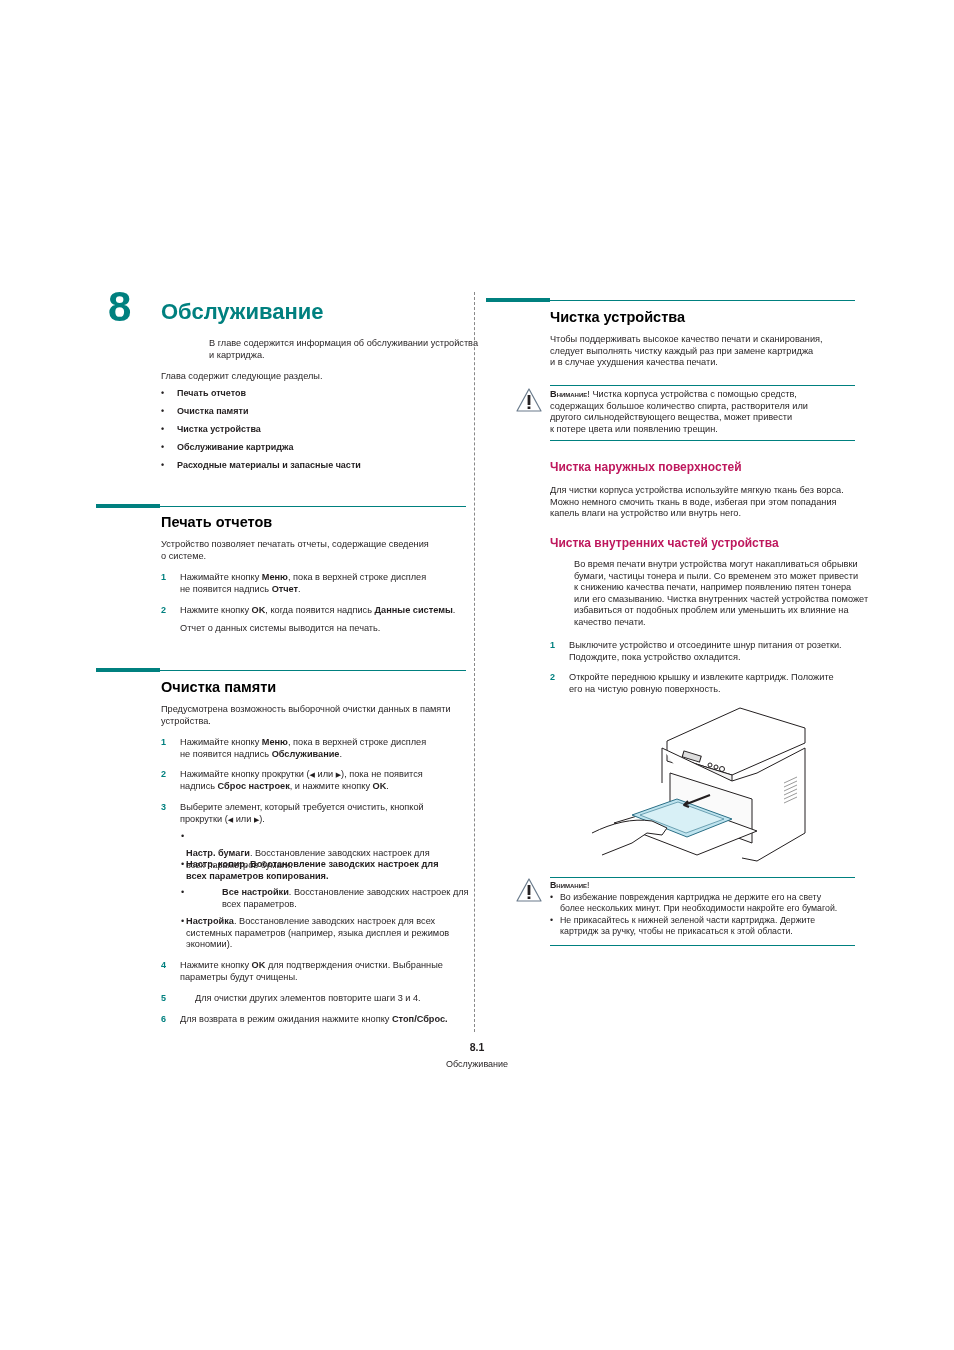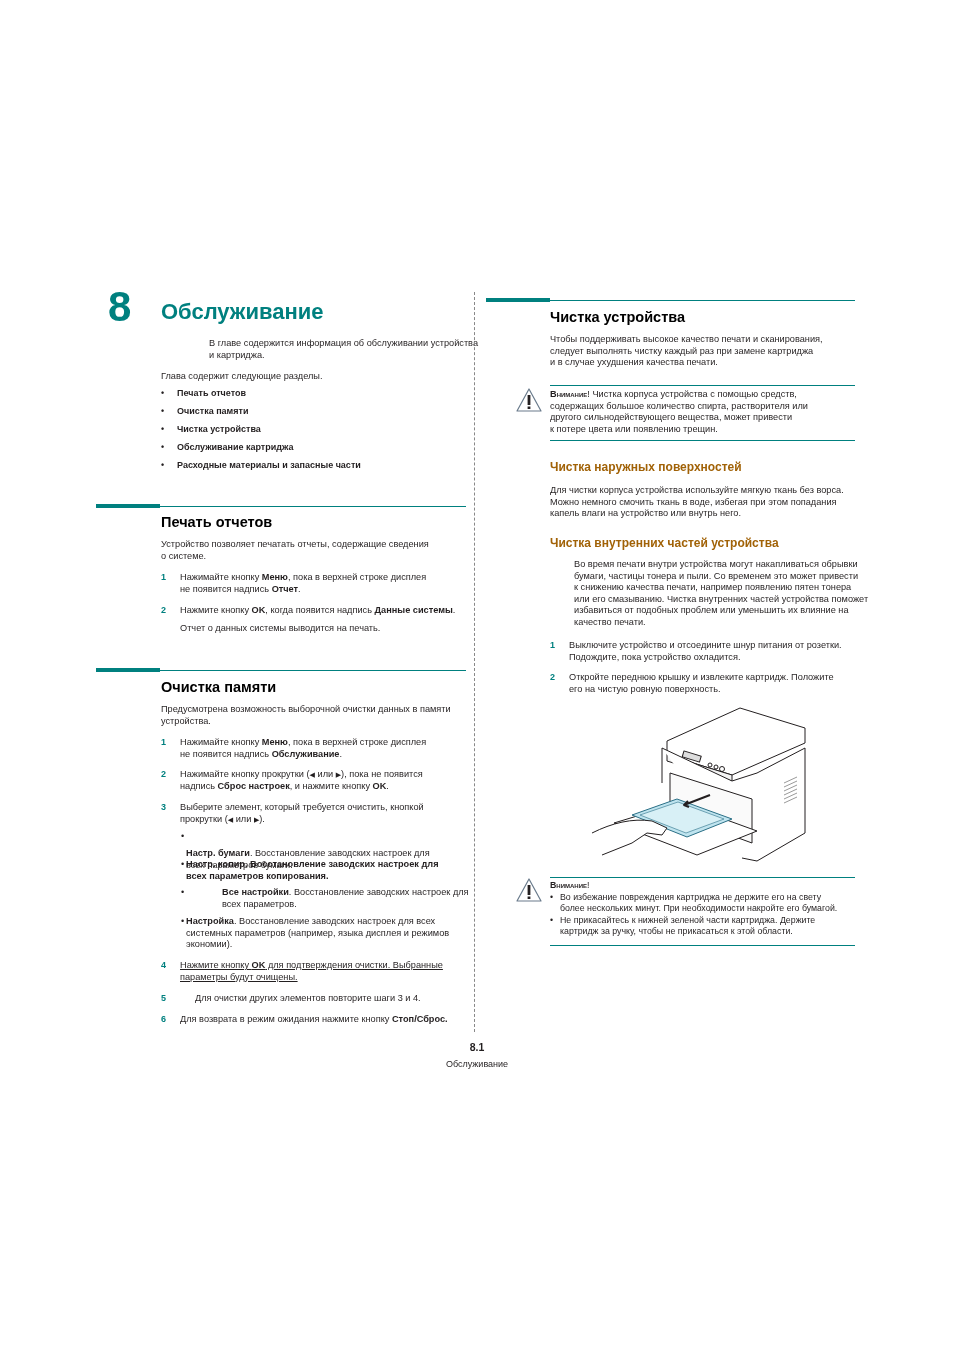--- a/index.html
+++ b/index.html
@@ -4,21 +4,21 @@
 <style>
   html, body { margin:0; padding:0; background:#ffffff; }
   body { width:954px; height:1350px; position:relative; font-family:"Liberation Sans", sans-serif; color:#231f20; overflow:hidden; }
   .abs { position:absolute; }
   .chapter-num { left:108px; top:283px; font-size:42px; font-weight:bold; color:#00807f; line-height:48px; }
   .chapter-title { left:161px; top:297px; font-size:22px; font-weight:bold; color:#00807f; line-height:30px; }
   .p { font-size:9.2px; line-height:11.6px; color:#231f20; }
   .bul { font-size:9px; font-weight:bold; line-height:11px; }
   .bul .dot { position:absolute; left:0; }
   .h2 { font-size:14.5px; font-weight:bold; line-height:18px; color:#000; }
-  .h3 { font-size:12px; font-weight:bold; line-height:15px; color:#a16207; }
+  .h3 { font-size:12px; font-weight:bold; line-height:15px; color:#be185d; }
   .rule-thin { height:1px; background:#00807f; }
   .rule-thick { height:4px; background:#00807f; }
   .step-num { position:absolute; left:0; font-weight:bold; color:#00807f; font-size:9px; }
   .step { font-size:9.2px; line-height:11.6px; }
   .divider { left:474px; top:292px; width:0; height:740px; border-left:1px dashed #888; }
   .sc { font-variant:small-caps; font-weight:bold;margin-top:16px; }
 </style>
 </head>
 <body>
 
@@ -120,21 +120,21 @@
   <span style="position:absolute;left:0;">•</span>
   <div style="padding-left:5px;">
     <div><b>Настройка</b><span>. Восстановление заводских настроек для всех</span></div>
     <div>системных параметров (например, языка дисплея и режимов</div>
     <div>экономии).</div>
   </div>
 </div>
 
 <div class="abs step" style="left:161px;top:960px;width:310px;">
   <span class="step-num">4</span>
-  <div style="padding-left:19px;text-decoration:underline;">
+  <div style="padding-left:19px;">
     <div><span>Нажмите кнопку </span><b>OK</b><span> для подтверждения очистки. Выбранные</span></div>
     <div>параметры будут очищены.</div>
   </div>
 </div>
 <div class="abs step" style="left:161px;top:993px;width:310px;">
   <span class="step-num">5</span>
   <div style="padding-left:34px;"><span>Для очистки других элементов повторите шаги 3 и 4.</span></div>
 </div>
 <div class="abs step" style="left:161px;top:1014px;width:310px;">
   <span class="step-num">6</span>

